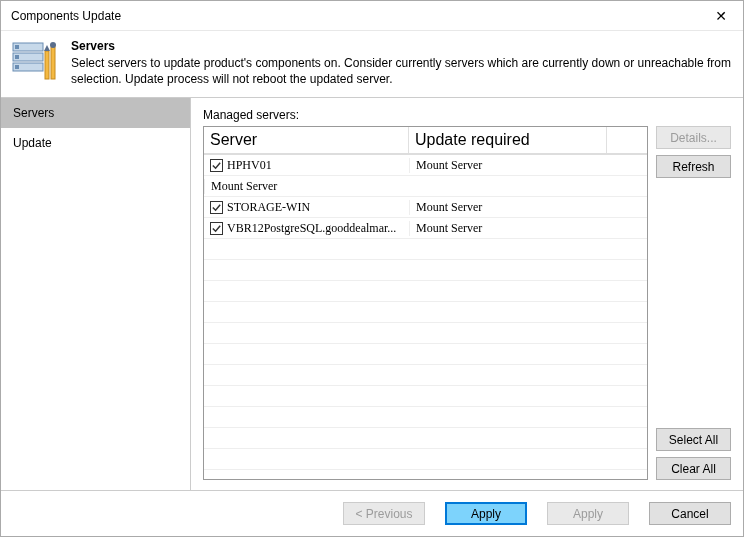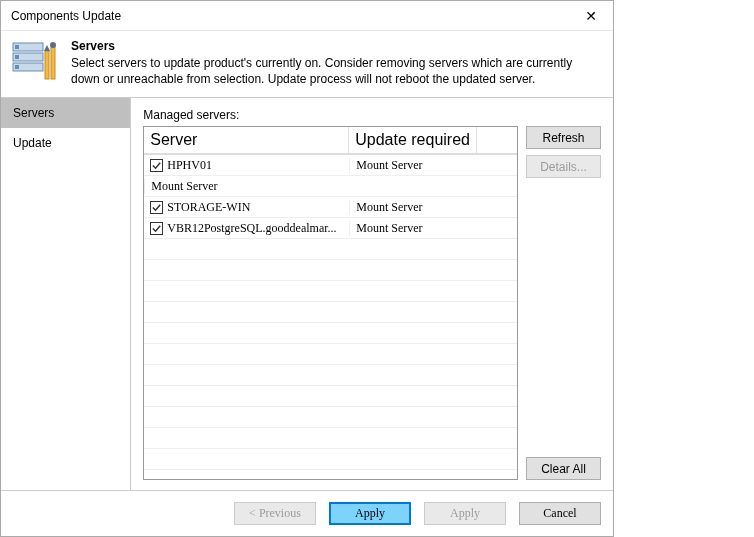--- a/index.html
+++ b/index.html
@@ -3,21 +3,21 @@
 <meta charset="utf-8">
 <style>
 * { box-sizing: border-box; margin: 0; padding: 0; }
 body {
   font-family: "Segoe UI", Tahoma, sans-serif;
   font-size: 12px;
   background: #fff;
   color: #000;
 }
 .window {
-  width: 614px;
+  width: 744px;
   height: 537px;
   border: 1px solid #aaa;
   display: flex;
   flex-direction: column;
   background: #fff;
   position: relative;
 }
 .titlebar {
   height: 30px;
   display: flex;
@@ -153,24 +153,23 @@
   color: #9c9c9c;
   border-color: #ccc;
   background: #e9e9e9;
   cursor: default;
 }
 .footer {
   height: 46px;
   display: flex;
   align-items: center;
   justify-content: flex-end;
-  gap: 13px;
+  gap: 20px;
   padding: 0 12px;
   border-top: 1px solid #ccc;
-  font-family: Liberation Serif, serif;
 }
 .footer button.btn { width: 82px; }
 .footer button.btn.primary {
   border: 2px solid #0078d7;
   background: #7dd3fc;
 }
 
 .tr.empty .td { color: transparent; }
 </style>
 </head>
@@ -193,21 +192,21 @@
         <rect x="4" y="18" width="4" height="4" fill="#6a8db3"></rect>
         <rect x="4" y="28" width="4" height="4" fill="#6a8db3"></rect>
         <rect x="34" y="14" width="4" height="28" fill="#f4b942" stroke="#c68a1e"></rect>
         <path d="M33 14 L36 8 L39 14 Z" fill="#5a6e8c"></path>
         <rect x="40" y="10" width="4" height="32" fill="#f4b942" stroke="#c68a1e"></rect>
         <circle cx="42" cy="8" r="3" fill="#5a6e8c"></circle>
       </svg>
     </div>
     <div class="header-text">
       <div class="heading">Servers</div>
-      <div class="desc">Select servers to update product's currently on. Consider removing servers which are currently down or unreachable from selection. Update process will not reboot the updated server.</div>
+      <div class="desc">Select servers to update product's components on. Consider currently servers which are currently down or unreachable from selection. Update process will not reboot the updated server.</div>
     </div>
   </div>
 
   <div class="body">
     <div class="sidebar">
       <div class="side-item active">
         <span>Servers</span>
       </div>
       <div class="side-item">
         <span>Update</span>
@@ -321,23 +320,24 @@
                 <div class="td col-end"></div>
               </div>
             <div class="tr empty">
                 <div class="td col-server"></div>
                 <div class="td col-update"></div>
                 <div class="td col-end"></div>
               </div>
           </div>
         </div>
         <div class="btn-col">
+          <button class="btn" disabled="">Details...</button>
           <button class="btn">Refresh</button>
-          <button class="btn" disabled="">Details...</button>
           <div class="spacer"></div>
+          <button class="btn">Select All</button>
           <button class="btn">Clear All</button>
         </div>
       </div>
     </div>
   </div>
 
   <div class="footer">
     <button class="btn" disabled="">&lt; Previous</button>
     <button class="btn primary">Apply</button>
     <button class="btn" disabled="">Apply</button>

